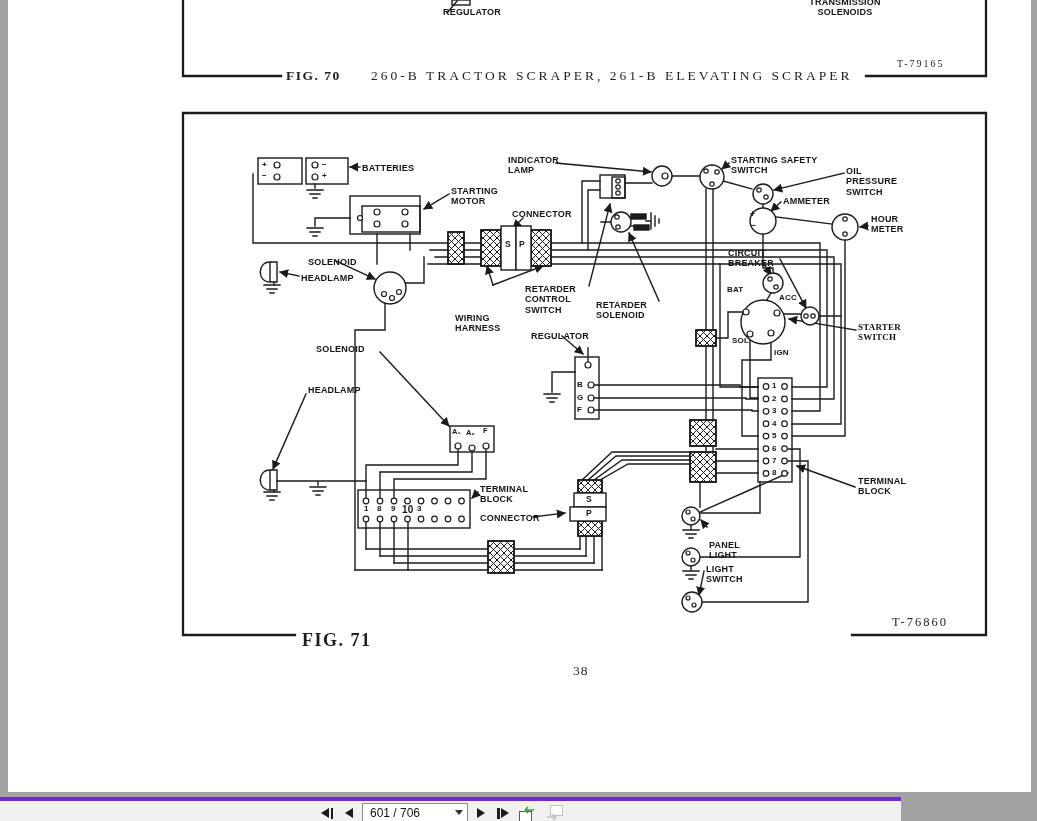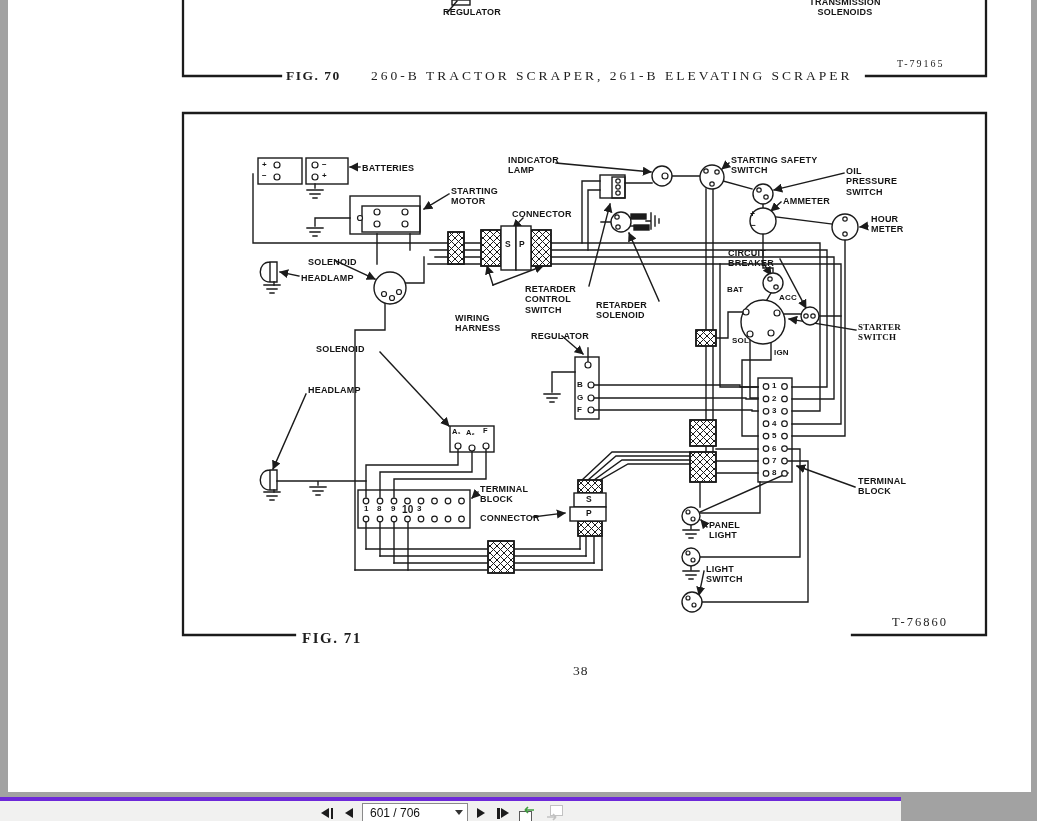--- a/index.html
+++ b/index.html
@@ -317,26 +317,26 @@
       <div class="lbl" style="left: 596px; top: 300px;">RETARDER
 SOLENOID</div>
       <div class="lbl" style="left: 531px; top: 331px;">REGULATOR</div>
       <div class="lbl" style="left: 316px; top: 344px;">SOLENOID</div>
       <div class="lbl" style="left: 308px; top: 385px;">HEADLAMP</div>
       <div class="lbl" style="left: 480px; top: 484px;">TERMINAL
 BLOCK</div>
       <div class="lbl" style="left: 480px; top: 513px;">CONNECTOR</div>
       <div class="lbl" style="left: 858px; top: 476px;">TERMINAL
 BLOCK</div>
-      <div class="lbl" style="left: 709px; top: 520px;">PANEL
+      <div class="lbl" style="left: 709px; top: 540px;">PANEL
 LIGHT</div>
       <div class="lbl" style="left: 706px; top: 564px;">LIGHT
 SWITCH</div>
       <div class="lbl serif" style="left: 892px; top: 615px; font-size: 12.5px; letter-spacing: 2px;">T-76860</div>
-      <div class="lbl serif bold" style="left: 302px; top: 630px; font-size: 15px; letter-spacing: 1.5px;">FIG. 71</div>
+      <div class="lbl serif bold" style="left: 302px; top: 630px; font-size: 18px; letter-spacing: 1.5px;">FIG. 71</div>
       <div class="lbl serif" style="left: 573px; top: 663px; font-size: 13.5px; letter-spacing: 1px;">38</div>
       <div class="lbl" style="left: 505px; top: 240px; font-size: 8.5px;">S</div>
       <div class="lbl" style="left: 519px; top: 240px; font-size: 8.5px;">P</div>
       <div class="lbl" style="left: 586px; top: 495px; font-size: 8.5px;">S</div>
       <div class="lbl" style="left: 586px; top: 509px; font-size: 8.5px;">P</div>
       <div class="lbl" style="left: 577px; top: 380px; font-size: 8px;">B</div>
       <div class="lbl" style="left: 577px; top: 393px; font-size: 8px;">G</div>
       <div class="lbl" style="left: 577px; top: 405px; font-size: 8px;">F</div>
       <div class="lbl" style="left: 452px; top: 428px; font-size: 7.5px;">A₁</div>
       <div class="lbl" style="left: 466px; top: 429px; font-size: 7.5px;">A₂</div>

